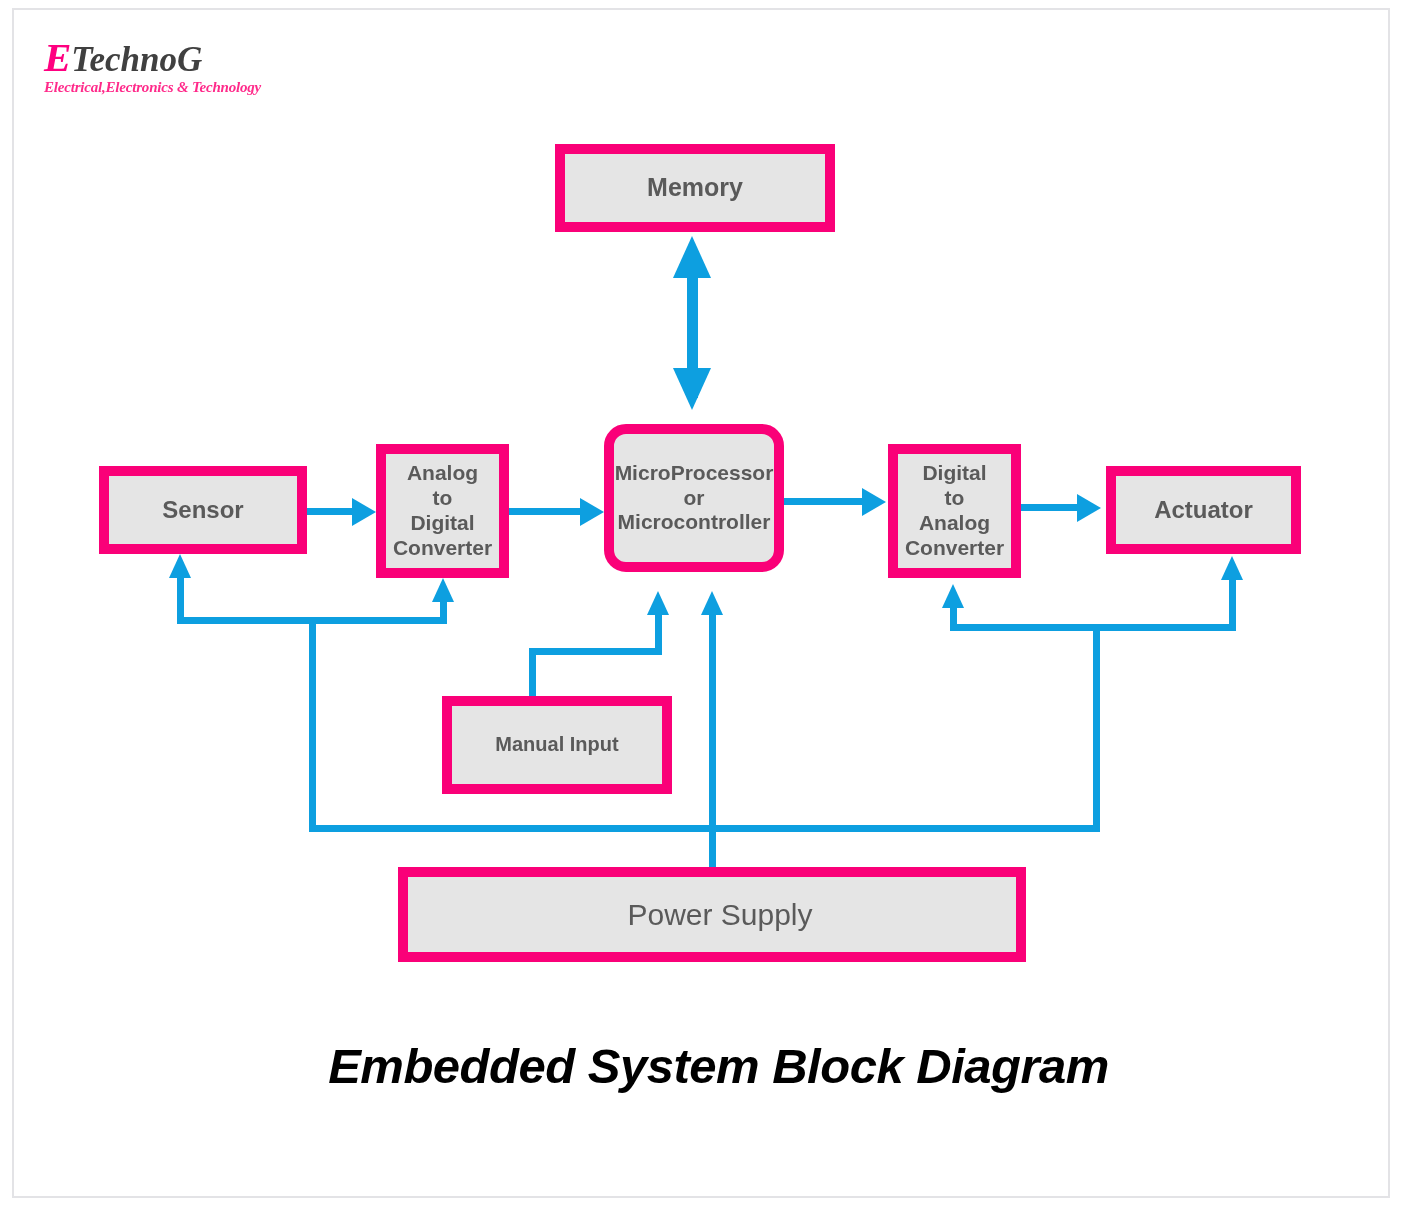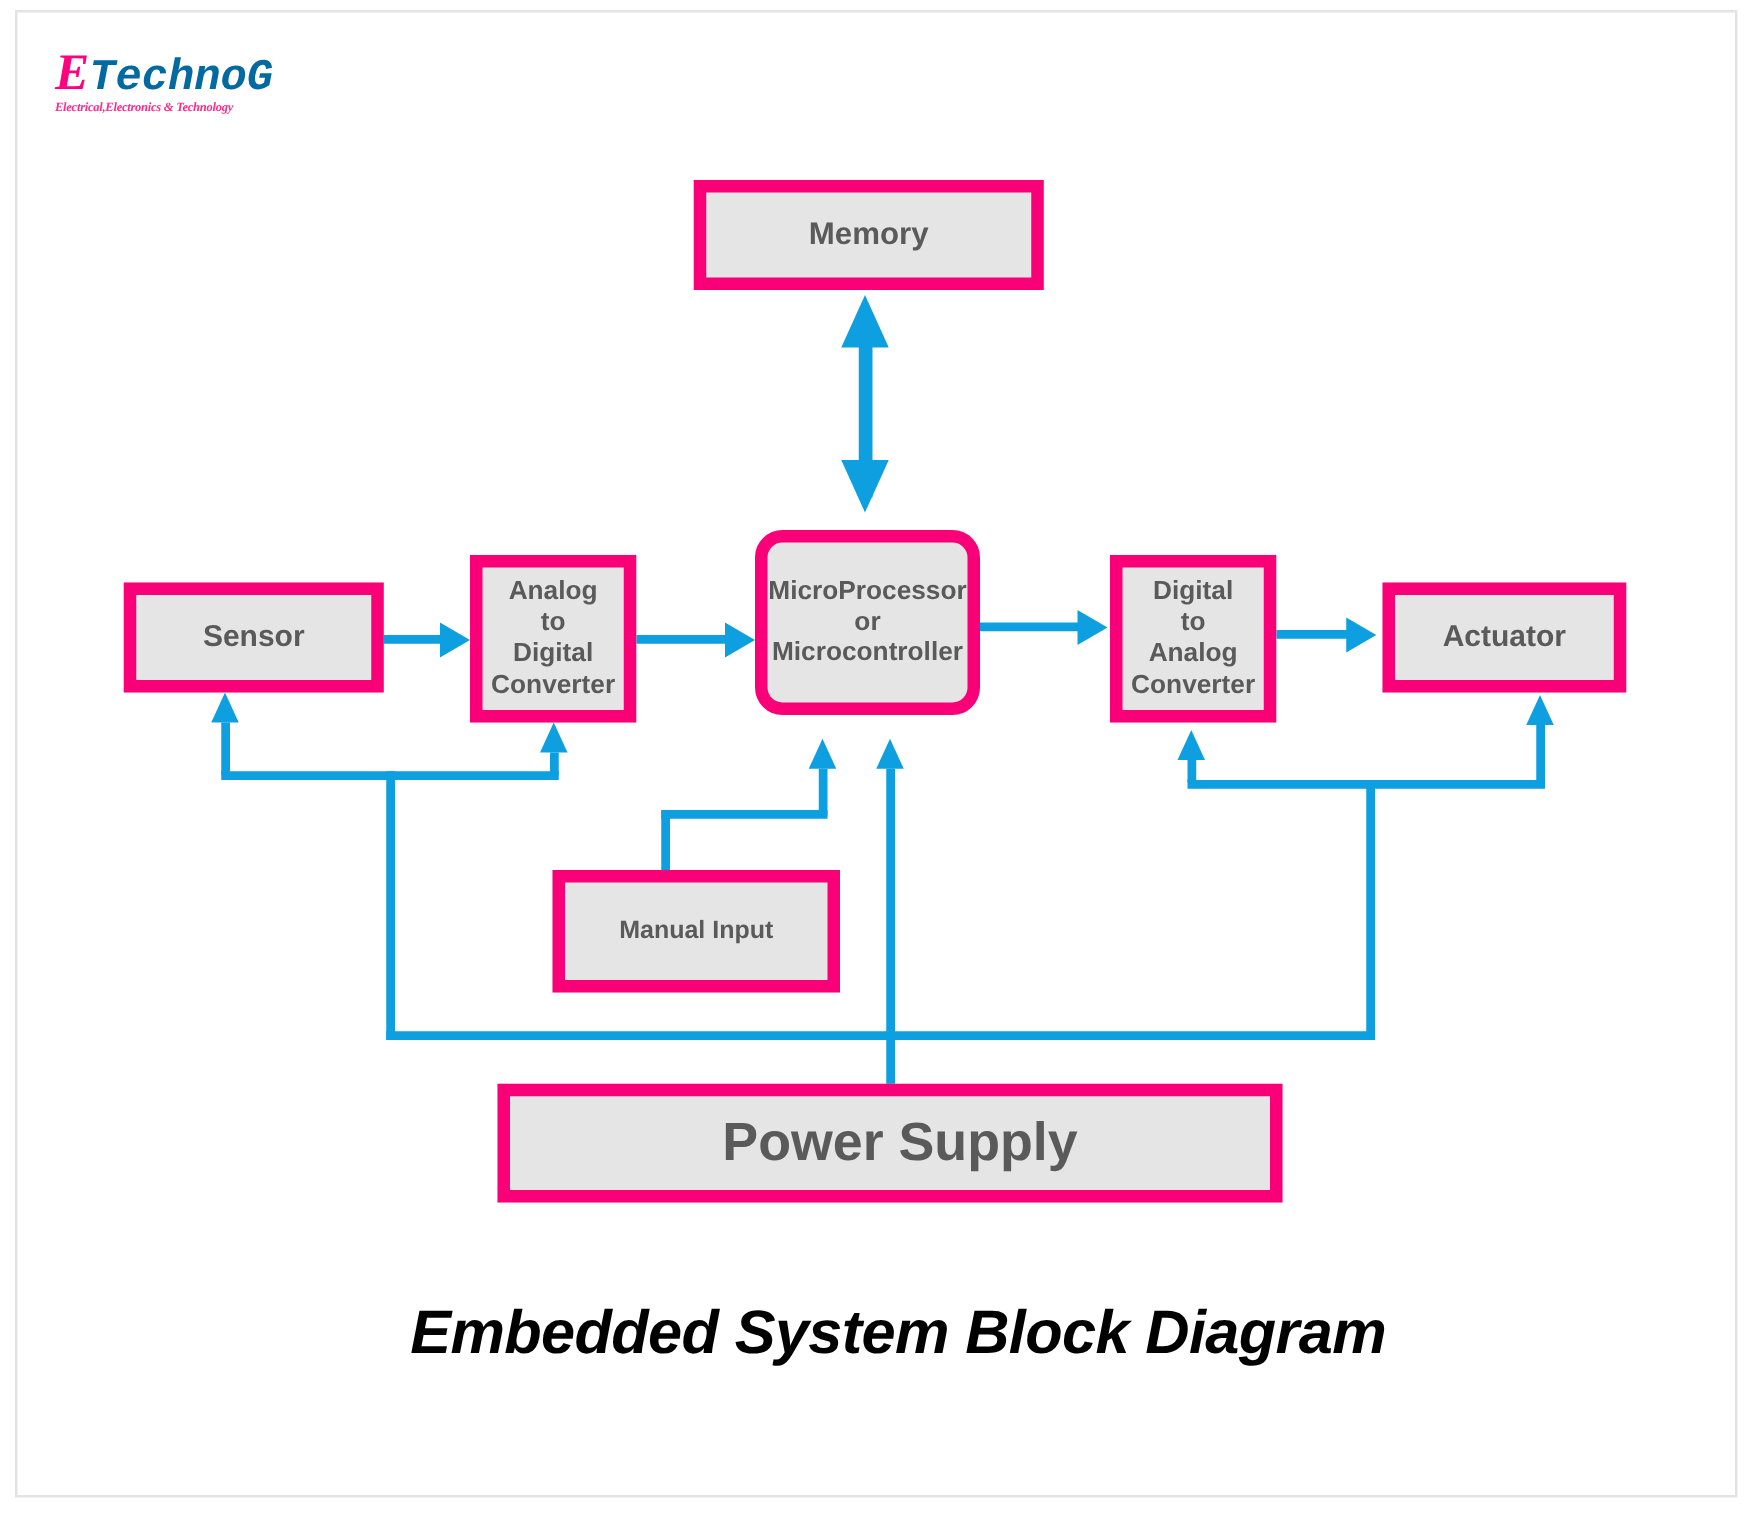--- a/index.html
+++ b/index.html
@@ -38,26 +38,26 @@
   }
   #logo .wordmark {
     font-family: "Liberation Serif", serif;
     font-style: italic;
     font-weight: bold;
     font-size: 35px;
     line-height: 38px;
     white-space: nowrap;
   }
   #logo .wm-e { color: #ff0080; font-size: 41px; }
-  #logo .wm-rest { color: #0369a1; font-family: Liberation Mono, monospace; }
+  #logo .wm-rest { color: #404040; }
   #logo .tagline {
     font-family: "Liberation Serif", serif;
     font-style: italic;
     font-weight: bold;
-    font-size: 10px;
+    font-size: 15px;
     color: #ff2a8a;
     white-space: nowrap;
     margin-top: 0px;
     letter-spacing: -0.2px;
   }
 
   
   .block {
     position: absolute;
     background: #e5e5e5;
@@ -73,21 +73,21 @@
   }
   .block .lbl { line-height: 1.18; white-space: pre-line; }
 
   #blk-memory      { left: 541px;  top: 134px; width: 280px; height: 88px;  font-size: 25px; }
   #blk-sensor      { left: 85px;   top: 456px; width: 208px; height: 88px;  font-size: 24px; }
   #blk-adc         { left: 362px;  top: 434px; width: 133px; height: 134px; font-size: 21px; }
   #blk-mpu         { left: 590px;  top: 414px; width: 180px; height: 148px; font-size: 21px; border-radius: 22px; }
   #blk-dac         { left: 874px;  top: 434px; width: 133px; height: 134px; font-size: 21px; }
   #blk-actuator    { left: 1092px; top: 456px; width: 195px; height: 88px;  font-size: 24px; }
   #blk-manual      { left: 428px;  top: 686px; width: 230px; height: 98px;  font-size: 20px; }
-  #blk-power       { left: 384px;  top: 857px; width: 628px; height: 95px;  font-size: 43px; font-weight: bold; padding-left: 16px; }
+  #blk-power       { left: 384px;  top: 857px; width: 628px; height: 95px;  font-size: 30px; font-weight: normal; padding-left: 16px; }
 
   
   .wire {
     position: absolute;
     background: #0d9fe0;
     z-index: 2;
   }
   .wire.h { height: 7px; }
   .wire.v { width: 7px; }
   .wire.thick-v { width: 11px; }

